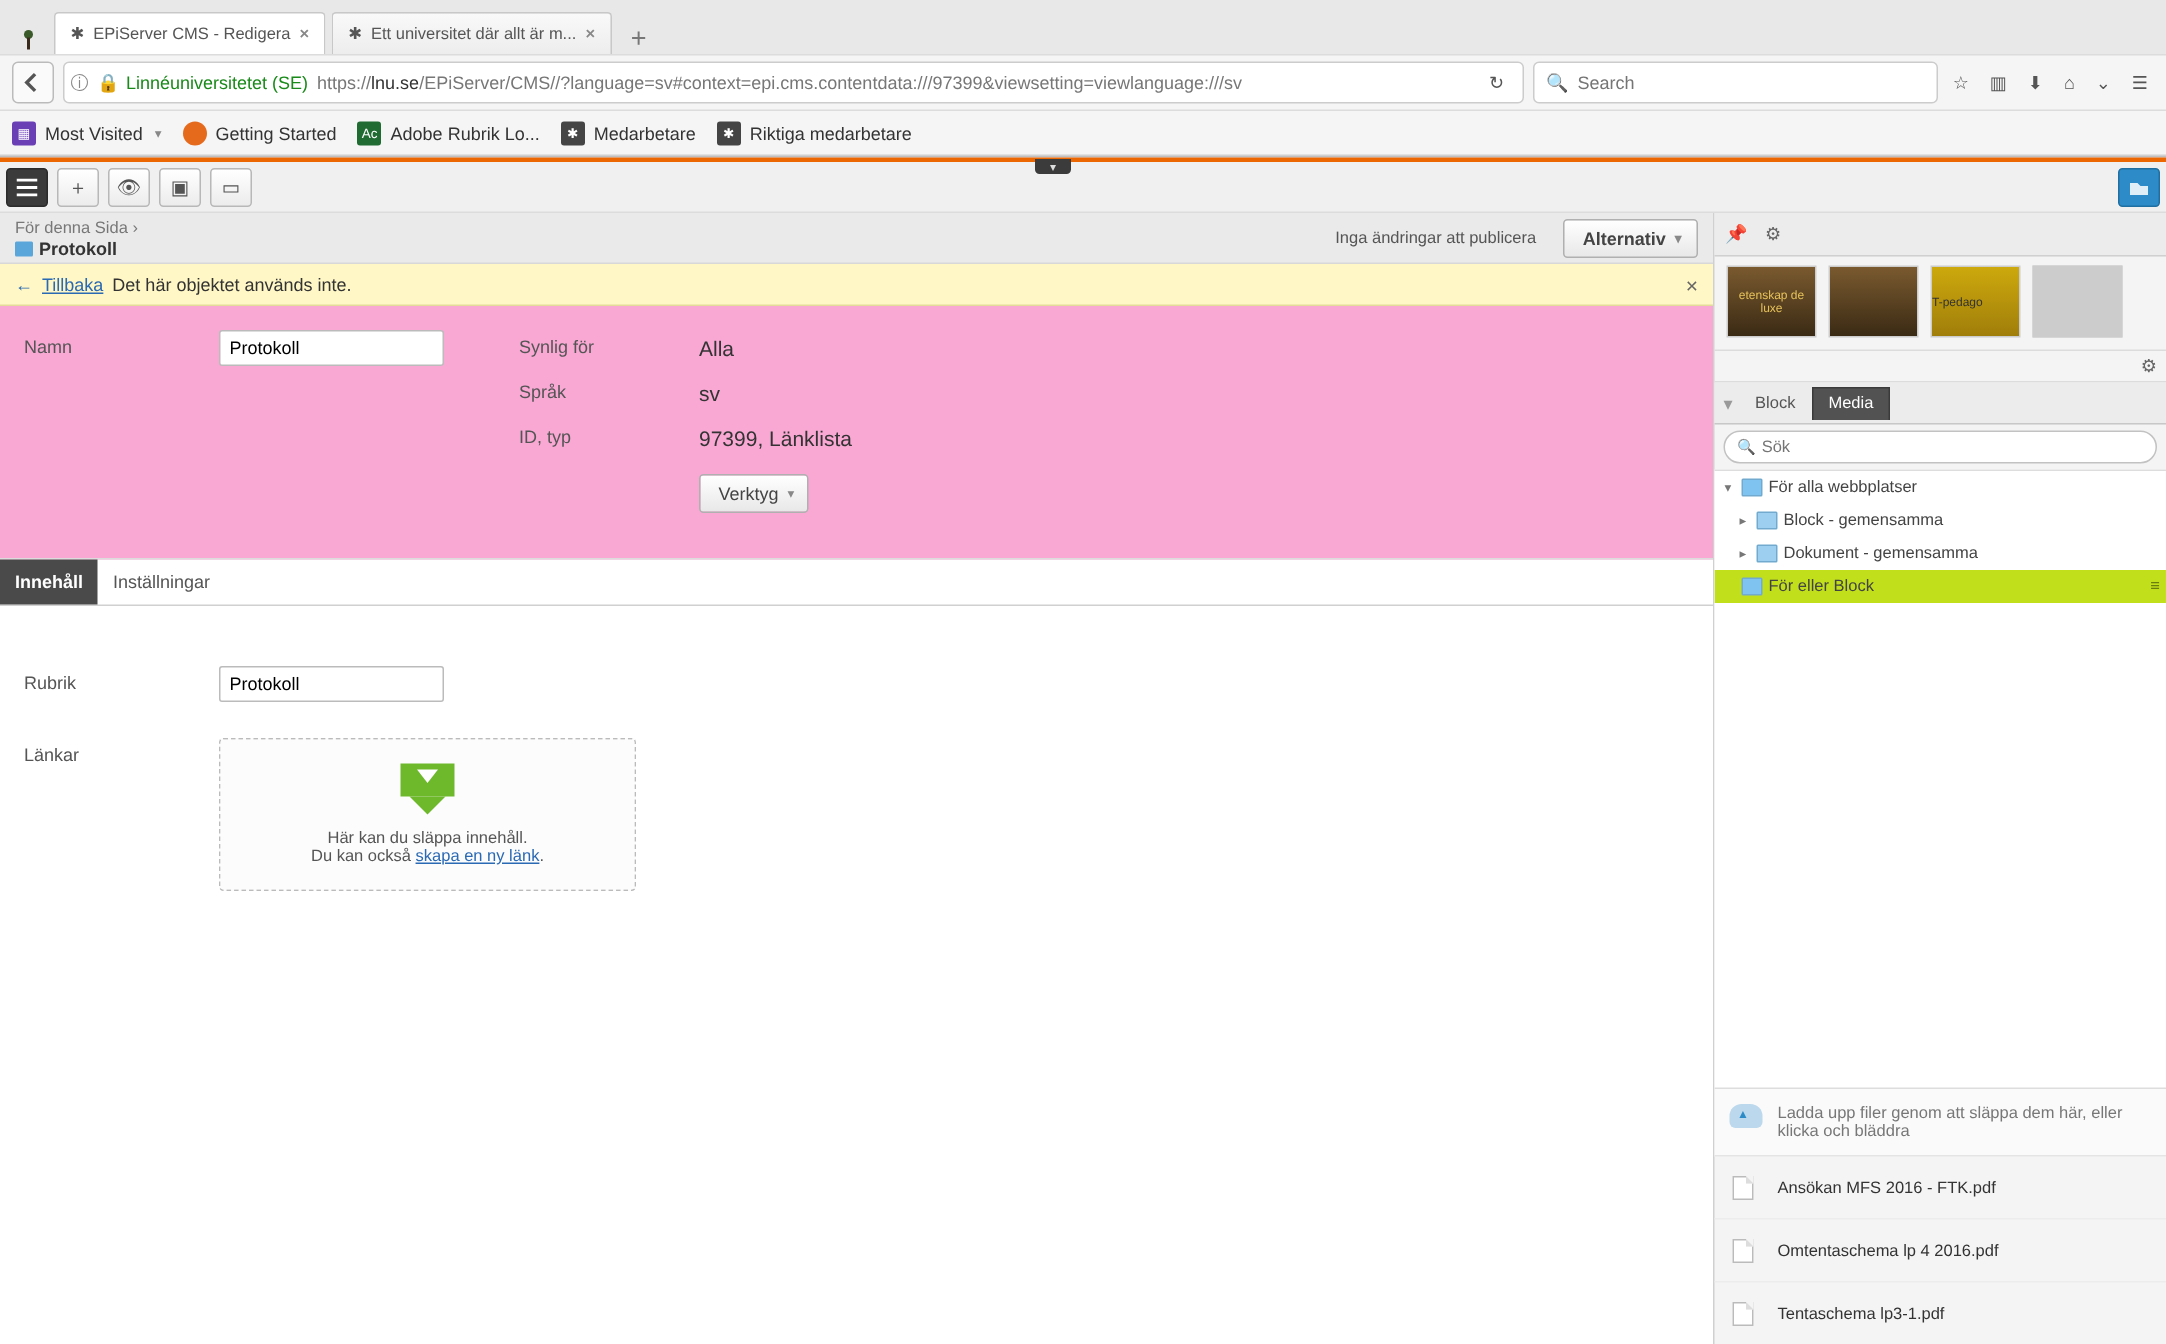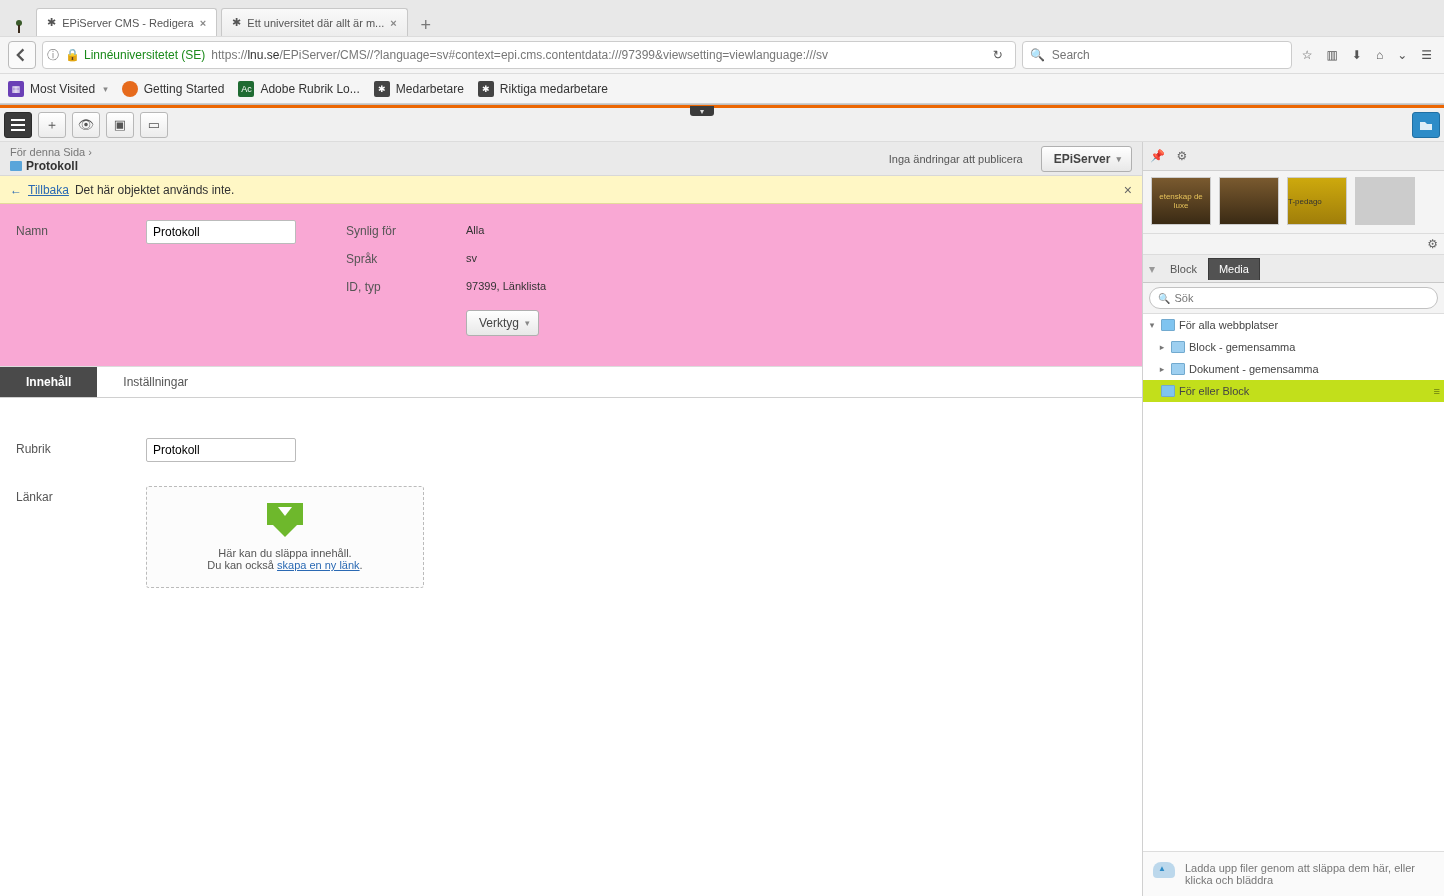--- a/index.html
+++ b/index.html
@@ -59,30 +59,30 @@
 
 .workspace { display:flex; height: calc(896px - 36px - 38px - 30px - 3px - 34px); }
 .main-col { flex:1; overflow:auto; }
 .side-col { width:302px; background:#f4f4f4; border-left:1px solid #d0d0d0; display:flex; flex-direction:column; }
 
 
 .prop-pane { padding:16px 10px 20px 16px; background:#f9a8d4; border-bottom:1px solid #dcdcdc; }
 .prop-row { display:flex; align-items:flex-start; margin-bottom:10px; }
 .prop-row .lbl { width:130px; font-size:12px; color:#555; padding-top:4px;}
 .prop-row .lbl-col2 { width:120px; font-size:12px; color:#555; padding-top:4px;}
-.prop-row .val { font-size:11px; color:#333; padding-top:4px;}
+.prop-row .val { font-size:14px; color:#333; padding-top:4px;}
 .text-input { width:150px; height:24px; border:1px solid #bbb; border-radius:2px; background:#fff; padding:0 6px; font-size:12px; outline:none; }
 .prop-cols { display:flex; gap:40px; }
 .prop-cols .c1 { width:290px; }
 .prop-cols .c2 { flex:1; }
 .tool-btn { height:26px; padding:0 8px 0 12px; border:1px solid #b0b0b0; border-radius:3px; background:linear-gradient(#fff,#e8e8e8); display:inline-flex; align-items:center; gap:6px; font-size:12px; color:#444; cursor:pointer; margin-top:6px;}
 
 
 .edit-tabs { display:flex; border-bottom:1px solid #d0d0d0; }
-.edit-tab { padding:8px 26px; font-size:12px; color:#555; cursor:pointer;}
+.edit-tab { padding:8px 10px; font-size:12px; color:#555; cursor:pointer;}
 .edit-tab.active { background:#4a4a4a; color:#fff; font-weight:bold;}
 
 
 .content-form { padding:16px; }
 .form-row { display:flex; align-items:flex-start; margin-bottom:16px;margin-top:24px;}
 .form-row .lbl { width:130px; font-size:12px; color:#555; padding-top:4px;}
 .dropzone { width:278px; border:1px dashed #bbb; border-radius:3px; padding:16px 10px; text-align:center; font-size:11px; color:#555; background:#fcfcfc;}
 .dropzone a { color:#2a69b3; text-decoration:underline; }
 .dz-arrow { width:36px; height:22px; background:#6eb82c; margin:0 auto 8px; position:relative; }
 .dz-arrow:after { content:""; position:absolute; bottom:-12px; left:50%; transform:translateX(-50%); border-left:12px solid transparent; border-right:12px solid transparent; border-top:12px solid #6eb82c; }
@@ -245,21 +245,21 @@
       <div>
         <div class="breadcrumb"><span>För denna Sida</span> ›</div>
         <div class="bc-title">
             <span class="blk"></span>
             <span>Protokoll</span>
           </div>
       </div>
       <div class="publish-area">
         <span class="status">Inga ändringar att publicera</span>
         <div class="alt-btn">
-          <span>EPiServer</span>
+          <span>Alternativ</span>
           <span style="font-size:9px;color:#888;">▾</span>
         </div>
       </div>
     </div>
 
     <div class="notice">
       <div class="nl">
         <span style="color:#2a69b3;">←</span>
         <a href="#">Tillbaka</a>
         <span>Det här objektet används inte.</span>
@@ -386,14 +386,28 @@
           <span class="menu">≡</span>
         </div>
       </div>
     </div>
 
     <div class="upload-hint">
       <div class="cloud-ic"></div>
       <div style="flex:1;">Ladda upp filer genom att släppa dem här, eller klicka och bläddra</div>
     </div>
 
+    <div class="file-list">
+      <div class="file-row">
+        <span class="file-ic"></span>
+        <span>Ansökan MFS 2016 - FTK.pdf</span>
+      </div>
+      <div class="file-row">
+        <span class="file-ic"></span>
+        <span>Omtentaschema lp 4 2016.pdf</span>
+      </div>
+      <div class="file-row">
+        <span class="file-ic"></span>
+        <span>Tentaschema lp3-1.pdf</span>
+      </div>
+    </div>
   </div>
 </div>
 
 </body></html>

